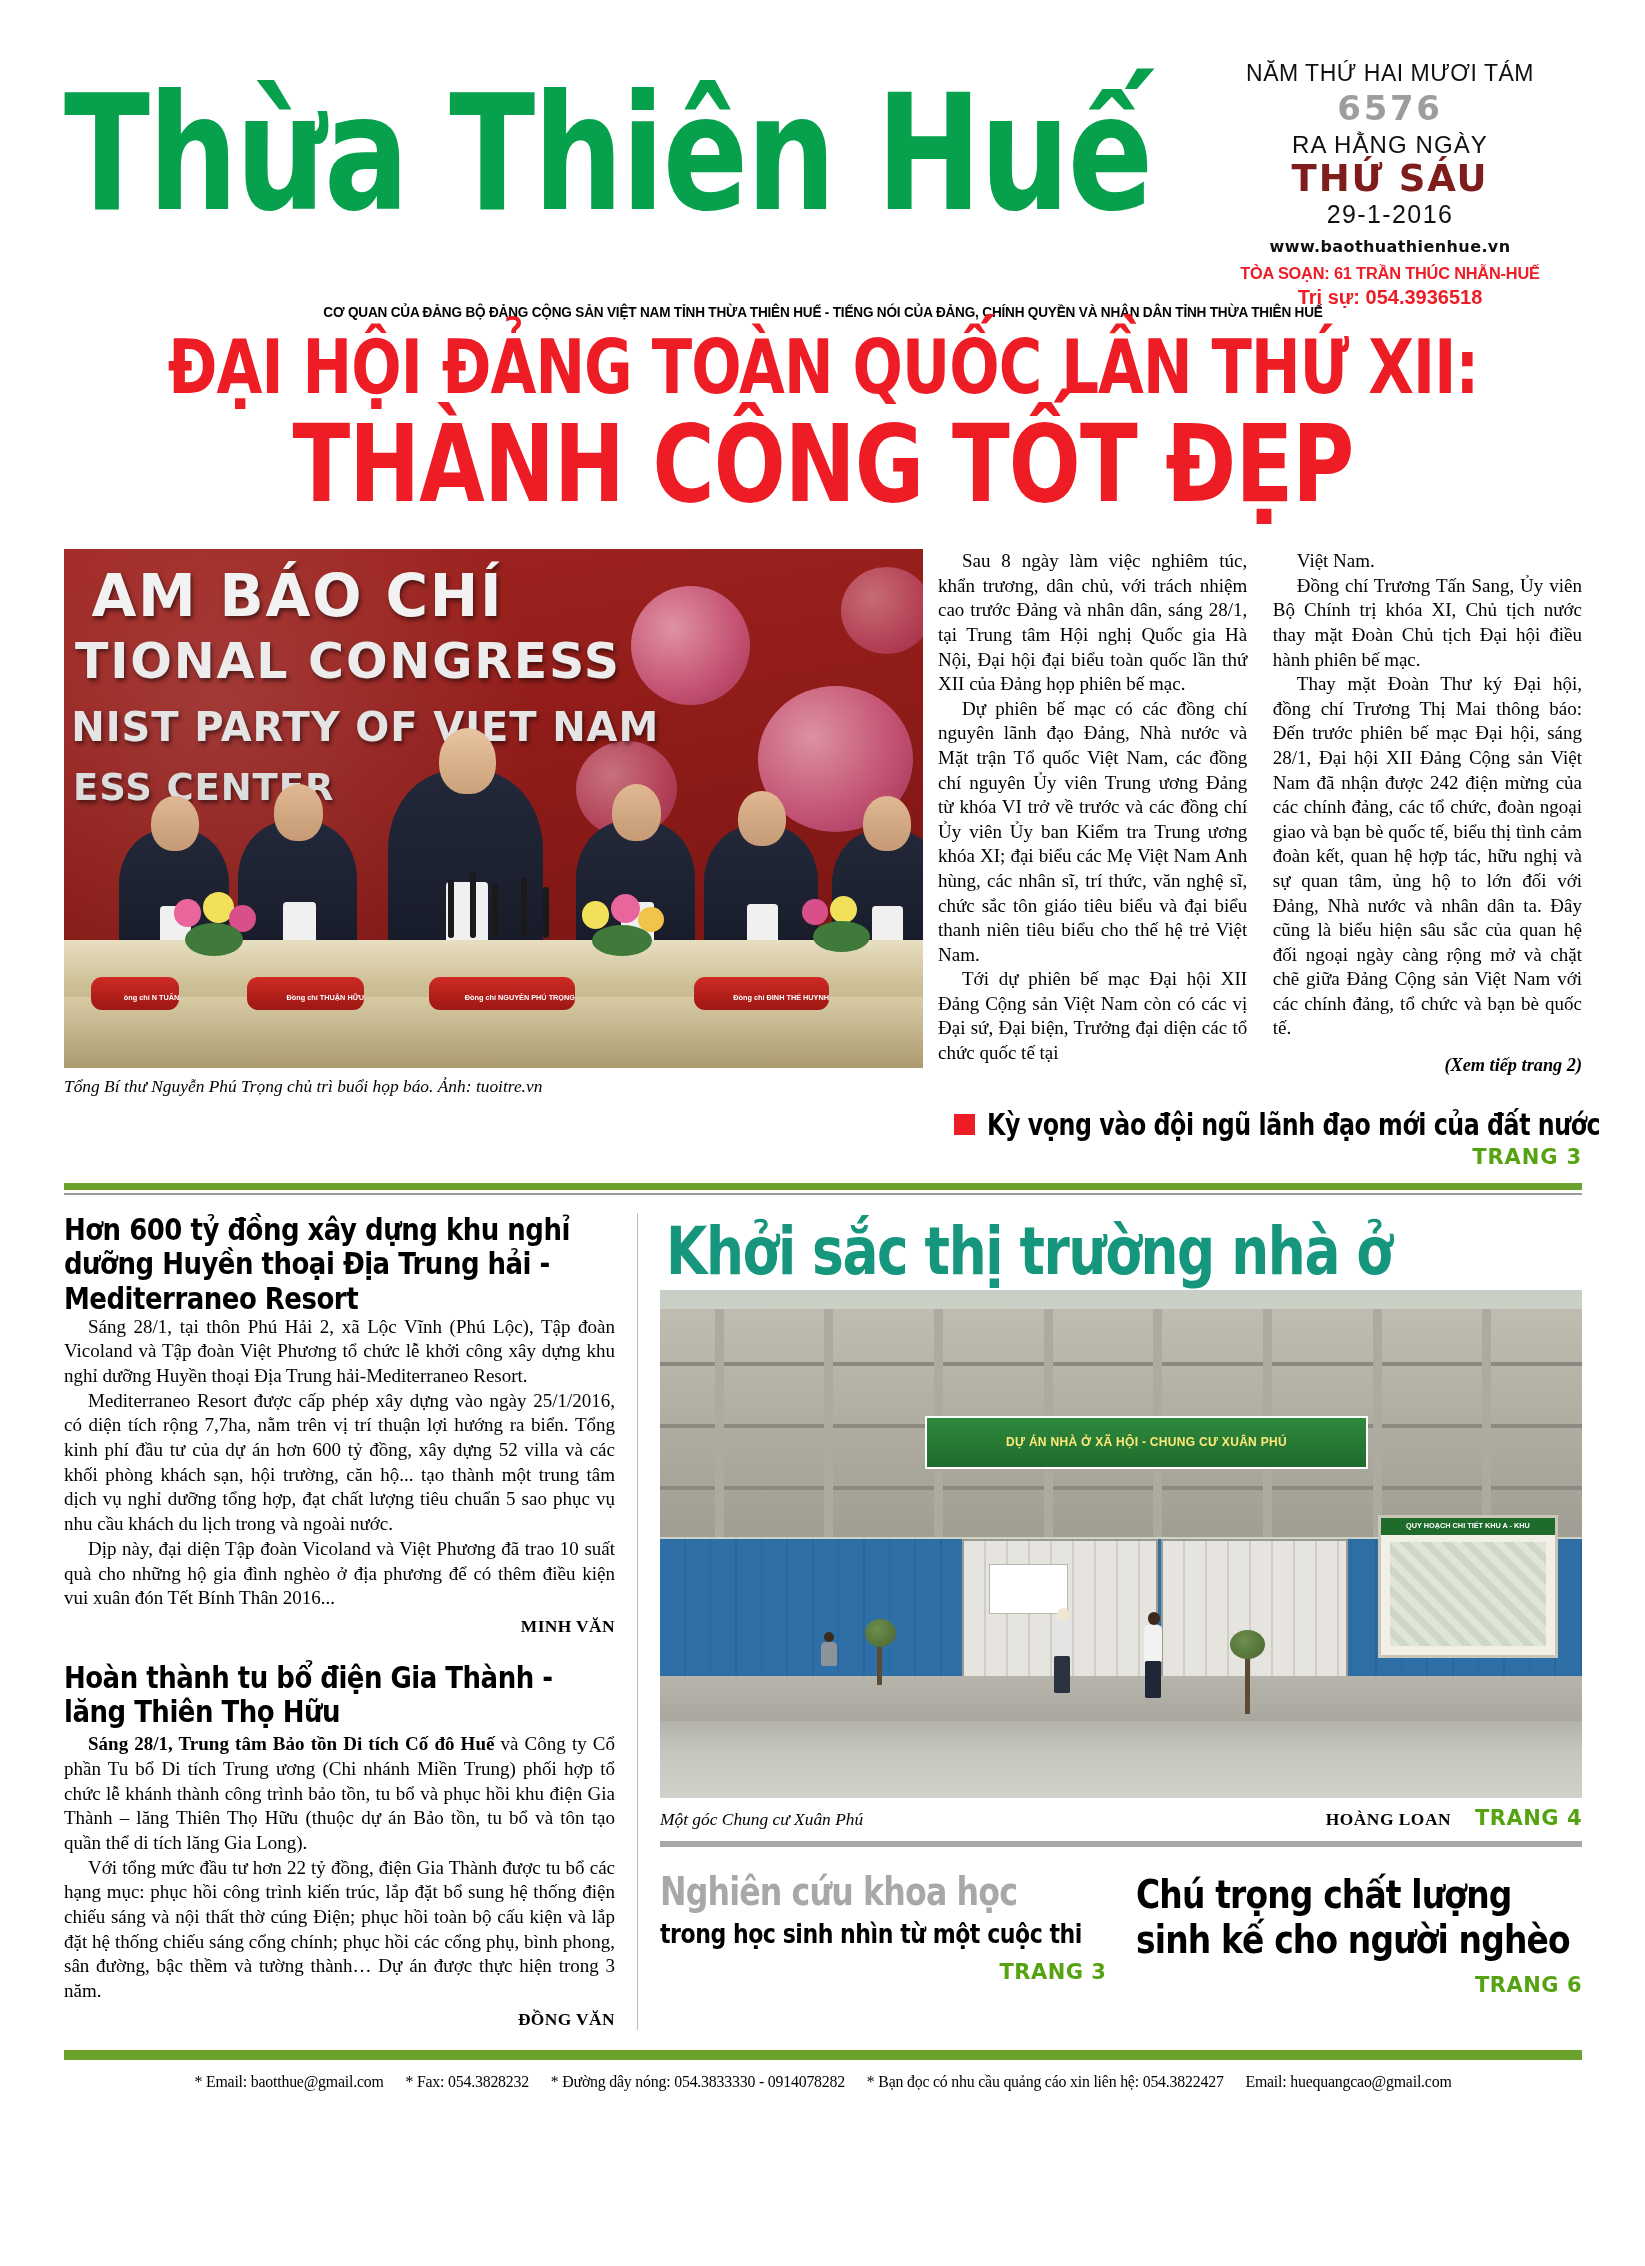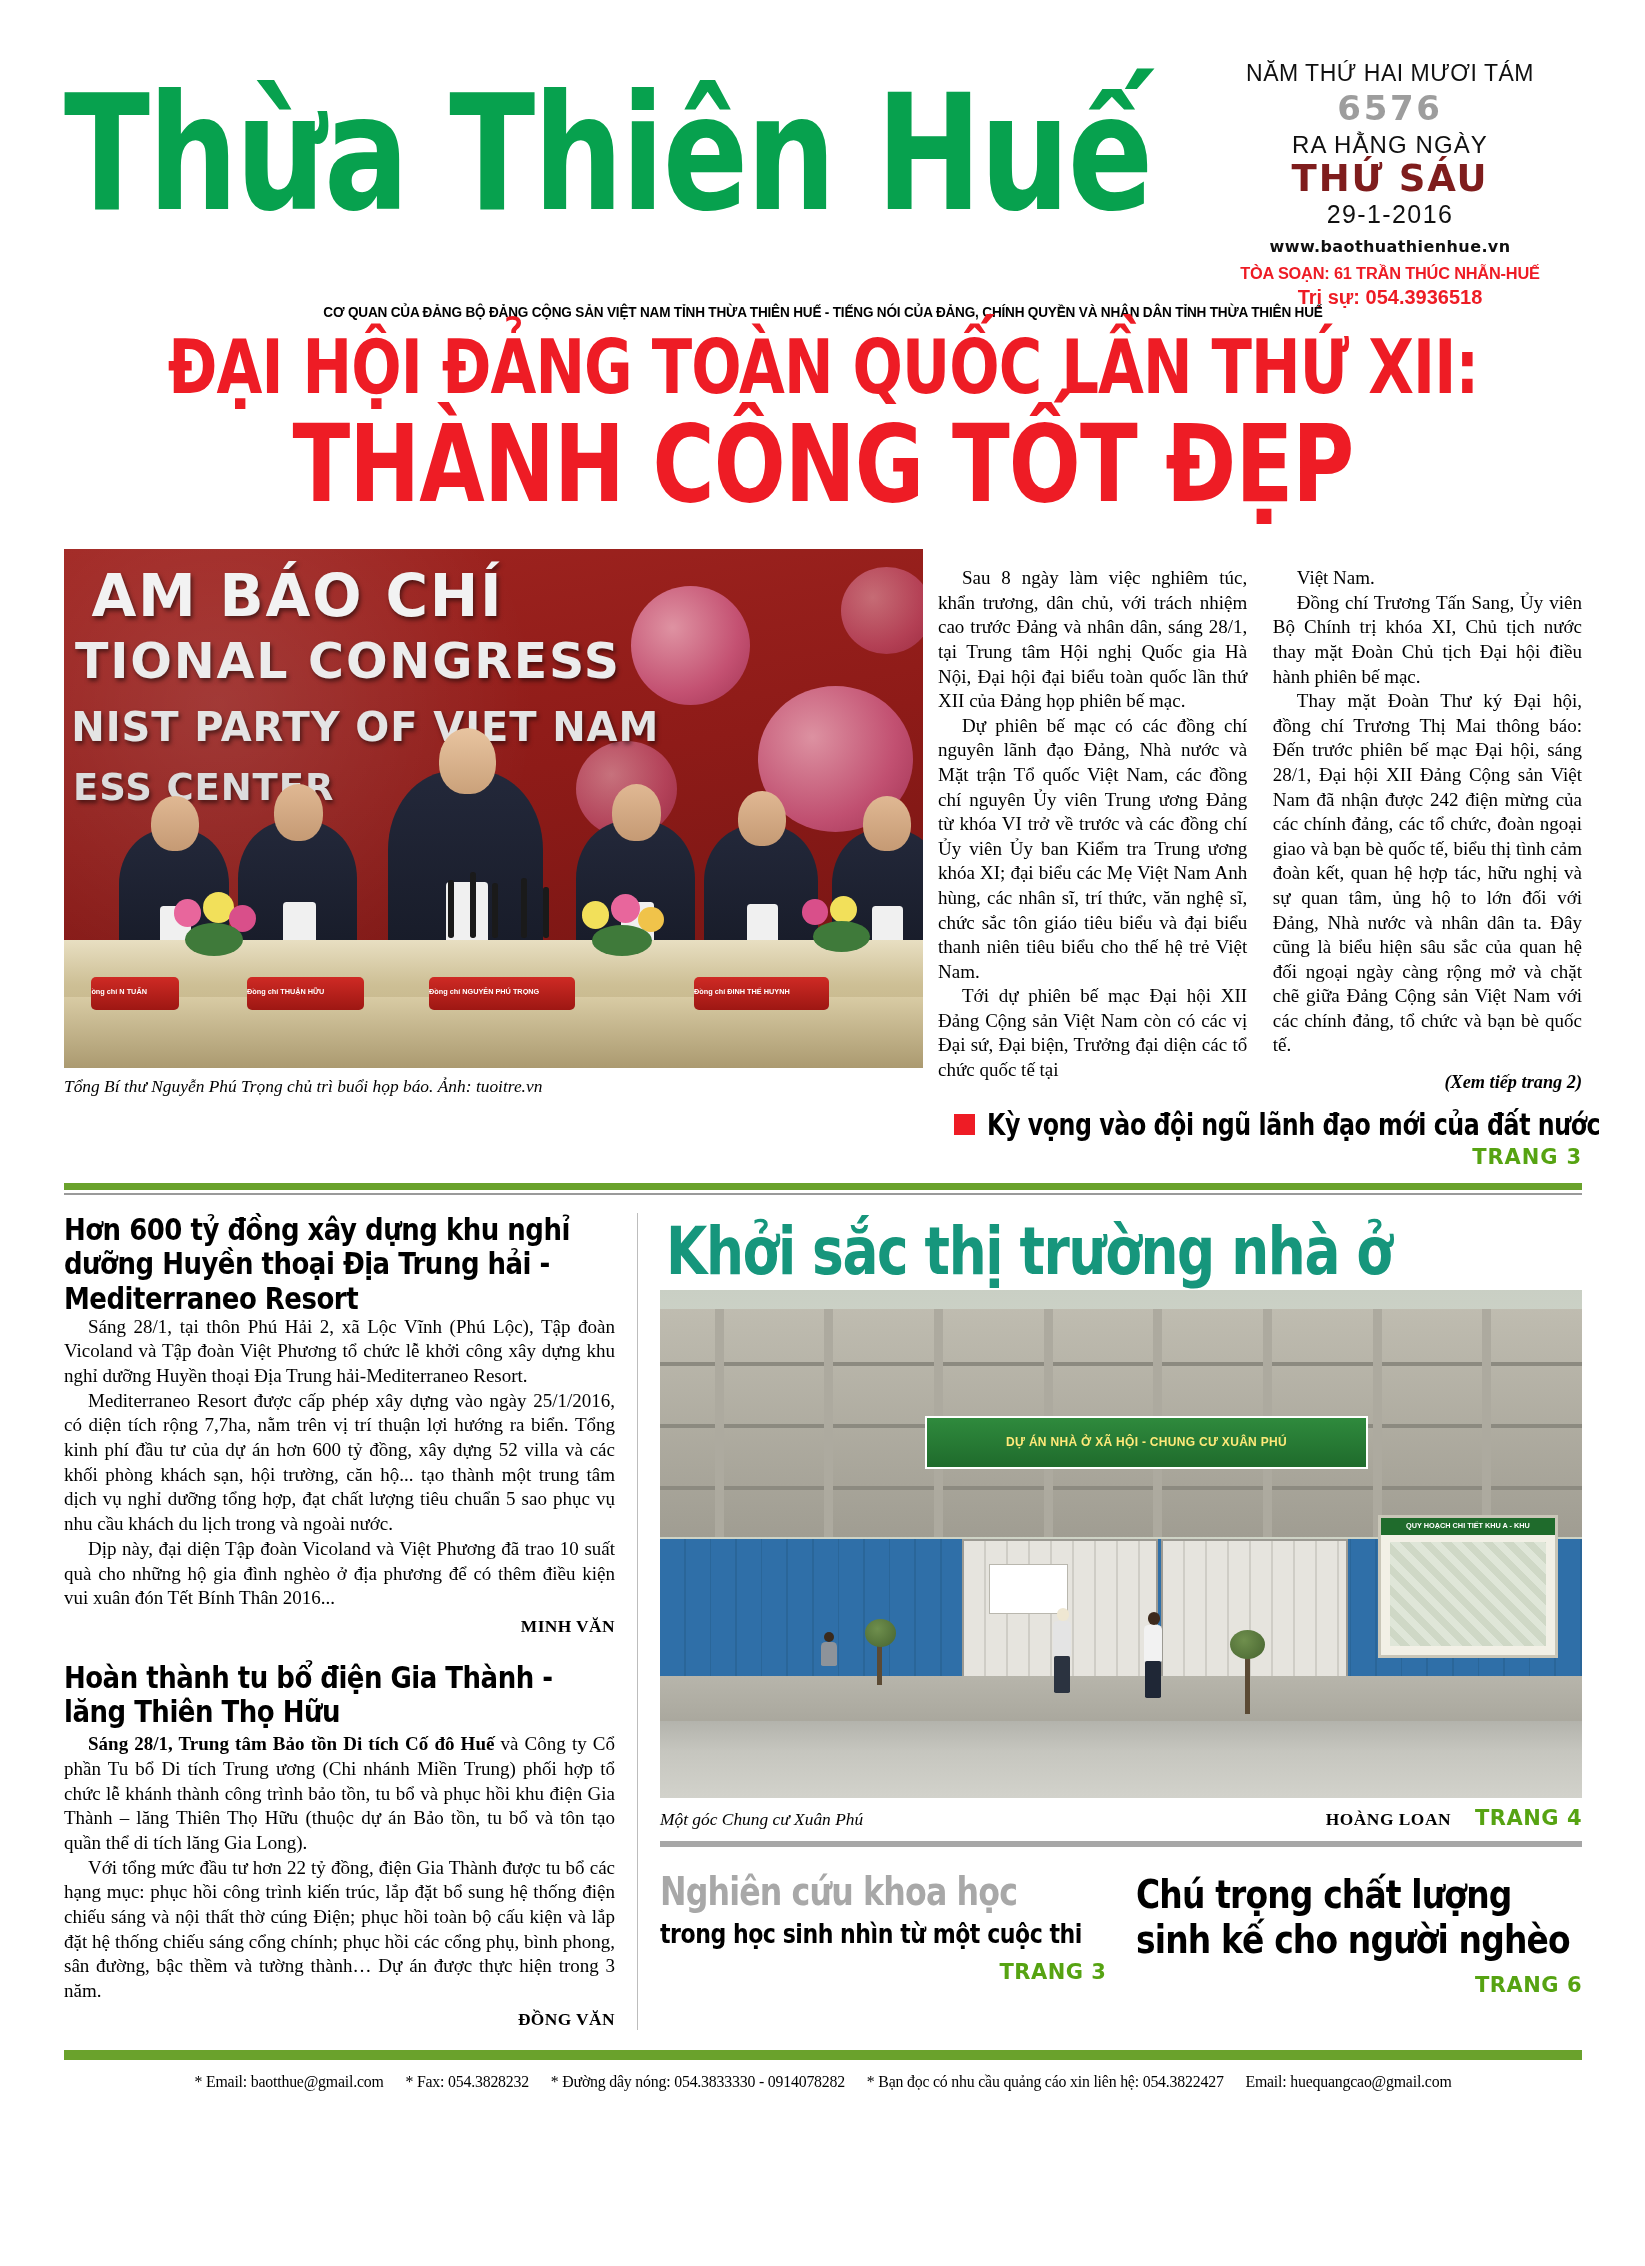--- a/index.html
+++ b/index.html
@@ -171,21 +171,20 @@
     font-style: italic;
     font-size: 17.4px;
     padding-top: 8.2px;
     color: #000;
   }
 
   .lead-text-col {
     flex: 1;
     display: flex;
     gap: 25.6px;
-    margin-top: 17px;
   }
   .lead-col {
     flex: 1;
     font-family: "Liberation Serif", serif;
     font-size: 19px;
     line-height: 1.295;
     text-align: justify;
     color: #000;
   }
   .lead-col p {
@@ -436,23 +435,23 @@
     background: linear-gradient(180deg, #e8dfc2 0%, #cdbf95 35%, #b9a87c 100%); }
   .p1-tablefront { position: absolute; left: 0; right: 0; bottom: 0; height: 71px;
     background: linear-gradient(180deg, #d8cba4, #ab9a70); }
   .p1-person { position: absolute; bottom: 110px; border-radius: 42% 42% 0 0;
     background: linear-gradient(180deg, #23283a, #171b28); }
   .p1-head { position: absolute; border-radius: 50% 50% 45% 45%;
     background: linear-gradient(180deg, #e0b893, #c59a74); }
   .p1-shirt { position: absolute; background: #f0f0f0; border-radius: 3.7px; }
   .p1-mic { position: absolute; background: #1a1a1a; border-radius: 2.7px; }
   .p1-nameplate { position: absolute; height: 33px;
-    background: linear-gradient(180deg, #cf2a24, #9d1713); border-radius: 5px;
+    background: linear-gradient(180deg, #cf2a24, #9d1713); border-radius: 11px;
     color: #fff; font-family: "Liberation Sans", sans-serif; font-size: 7.3px;
-    font-weight: bold; text-align: left; line-height: 1.25; padding-top: 10px;
+    font-weight: bold; text-align: right; line-height: 1.25; padding-top: 16px;
     box-sizing: border-box; }
   .p1-bouquet { position: absolute; bottom: 108px; width: 110px; height: 68px; }
 
   
   .p2-sky { position: absolute; inset: 0;
     background: linear-gradient(180deg, #c9cfc4 0%, #d7dbcf 28%, #cfd4c6 48%, #b9bcae 60%, #9d9f93 100%); }
   .p2-building { position: absolute; background: linear-gradient(180deg, #bfbcb0, #a09d92); }
   .p2-floorline { position: absolute; height: 4.6px; background: #8c8a80; left: 0; right: 0; }
   .p2-col { position: absolute; width: 9.1px; background: #adaa9f; }
   .p2-greenbanner { position: absolute; background: linear-gradient(180deg, #2f8a3d, #1f6b2c);

